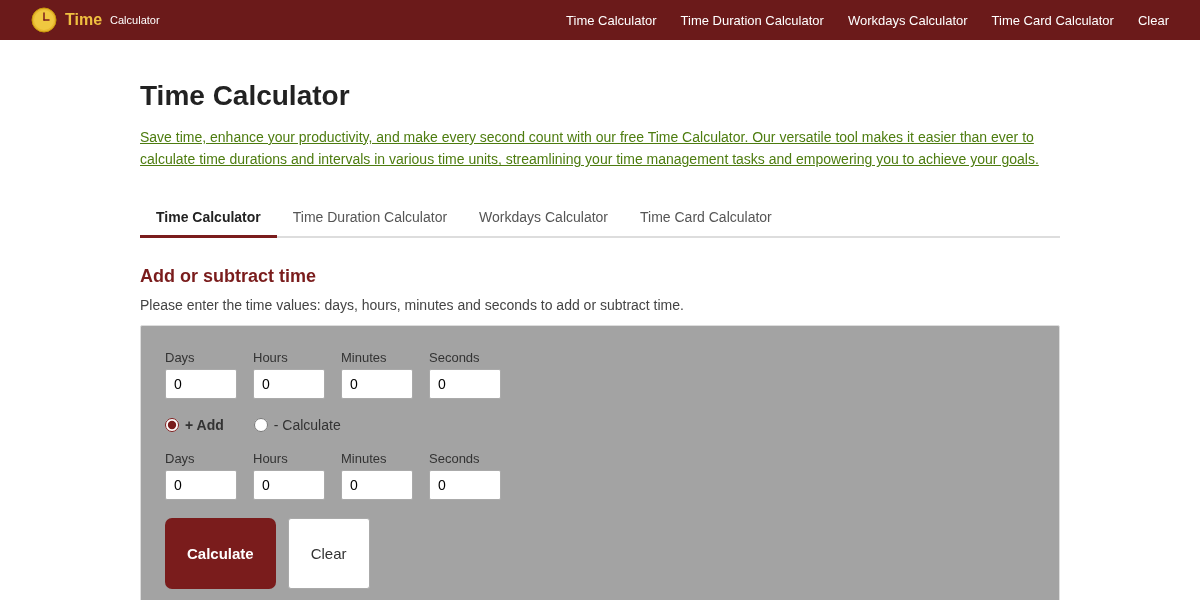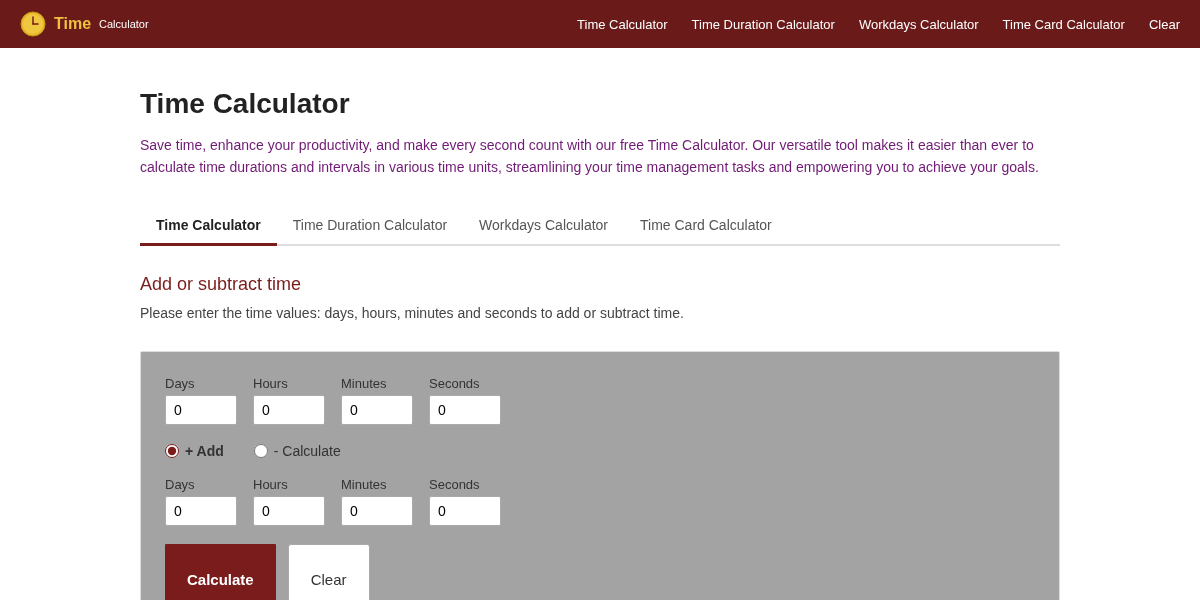--- a/index.html
+++ b/index.html
@@ -3,22 +3,22 @@
   <meta charset="utf-8">
   <style>
     * { margin: 0; padding: 0; box-sizing: border-box; }
     body { font-family: Arial, sans-serif; font-size: 14px; color: #333; background: #fff; }
 
     
     .navbar {
       background-color: #6b1a1a;
       display: flex;
       align-items: center;
-      padding: 0 20px;
-      height: 48px;
+      padding: 0 31px;
+      height: 40px;
     }
     .navbar-brand {
       display: flex;
       align-items: center;
       gap: 8px;
       margin-right: auto;
       text-decoration: none;
     }
     .clock-icon {
       width: 26px;
@@ -53,23 +53,24 @@
 
     .page-title {
       font-size: 28px;
       font-weight: bold;
       color: #222;
       margin-bottom: 14px;
     }
 
     .page-description {
       font-size: 14px;
-      color: #701a75;
+      color: #4d7c0f;
       line-height: 1.6;
       margin-bottom: 28px;
+      text-decoration: underline;
     }
 
     
     .tabs {
       display: flex;
       border-bottom: 2px solid #ddd;
       margin-bottom: 28px;
     }
     .tab-item {
       padding: 10px 16px;
@@ -81,30 +82,30 @@
     }
     .tab-item.active {
       color: #222;
       font-weight: bold;
       border-bottom: 3px solid #7a1c1c;
     }
 
     
     .section-title {
       font-size: 18px;
-      font-weight: normal;
+      font-weight: bold;
       color: #7a1c1c;
       margin-bottom: 10px;
       margin-top: 11px;
     }
 
     .section-description {
       font-size: 14px;
       color: #444;
-      margin-bottom: 30px;
+      margin-bottom: 12px;
     }
 
     .calc-box {
       background: #a3a3a3;
       border: 1px solid #ddd;
       padding: 24px 24px 28px;
       border-radius: 2px;
     }
 
     .time-row {
@@ -168,21 +169,21 @@
     }
 
     .btn-calculate {
       background-color: #7a1c1c;
       color: #fff;
       border: none;
       padding: 10px 22px;
       font-size: 15px;
       font-weight: bold;
       cursor: pointer;
-      border-radius: 1px;
+      border-radius: 7px;
     }
 
     .btn-clear {
       background-color: #fff;
       color: #333;
       border: 1px solid #aaa;
       padding: 26px 22px;
       font-size: 15px;
       cursor: pointer;
       border-radius: 3px;

